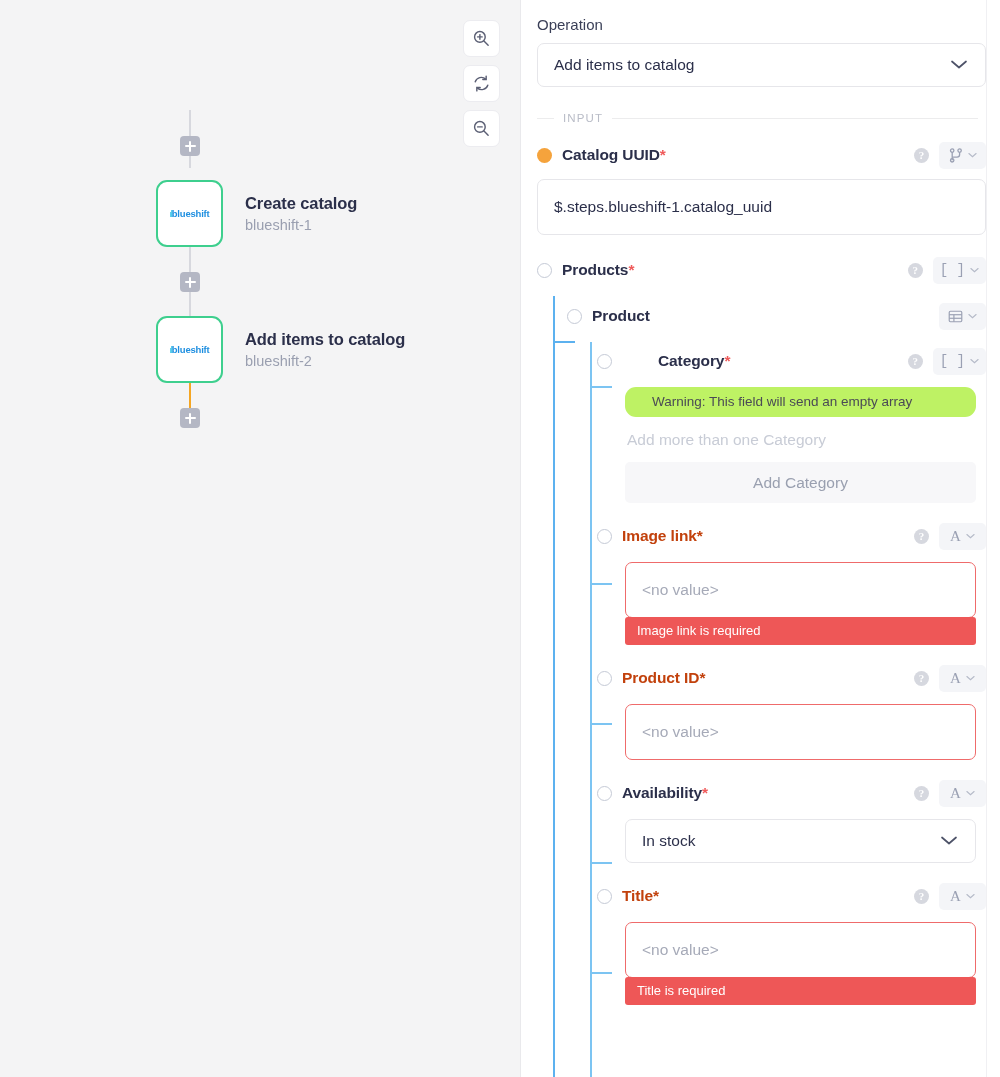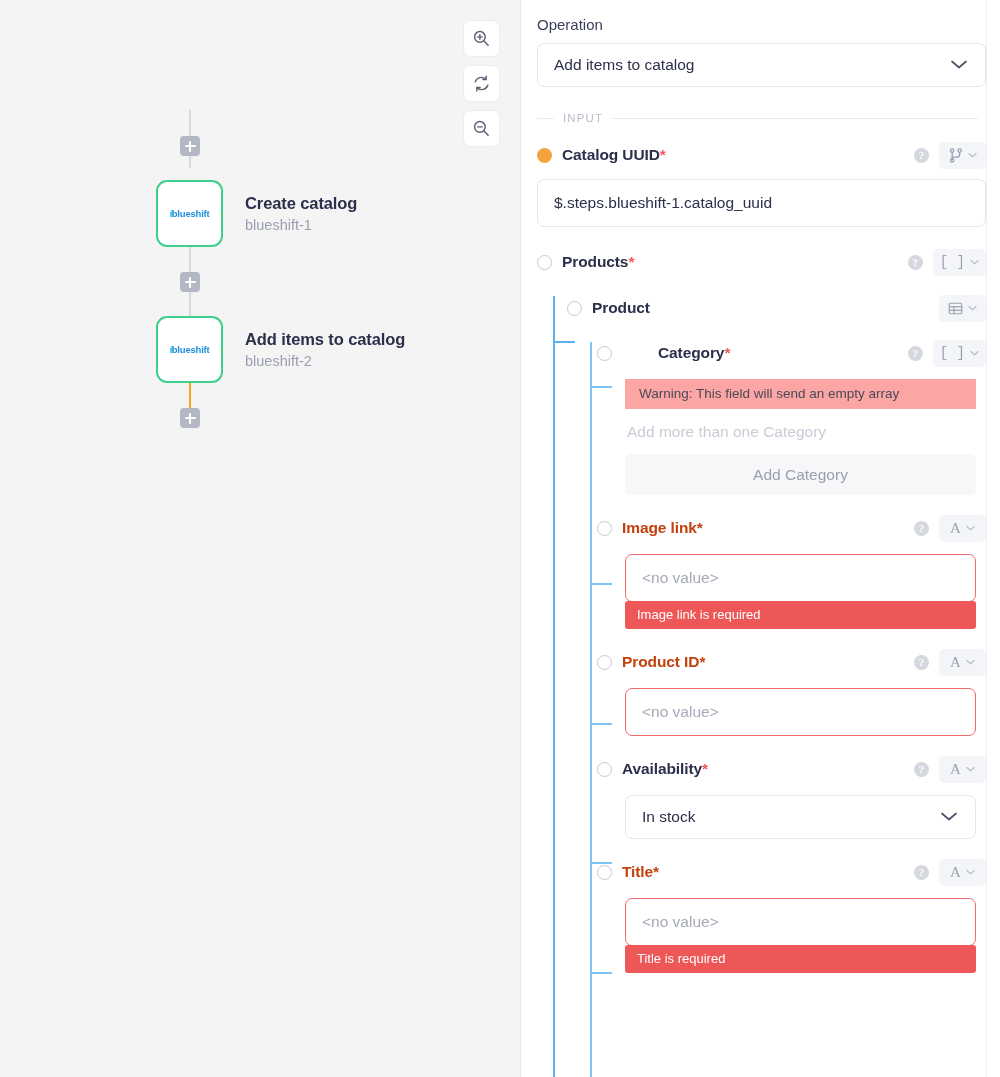--- a/index.html
+++ b/index.html
@@ -128,33 +128,34 @@
     display: flex; align-items: center; justify-content: center; gap: 5px;
     padding: 0 7px; cursor: pointer;
   }
   .type-pill .glyph {
     font-size: 14px; color: #9aa0b3; font-family: "Liberation Mono", monospace;
     line-height: 1;
   }
   .type-pill .glyph.serif { font-family: "Liberation Serif", serif; font-size: 15px; }
 
   .input-box {
-    height: 48px; border: 1px solid #e6e6ea; border-radius: 7px; background: #ffffff;
+    height: 56px; border: 1px solid #e6e6ea; border-radius: 7px; background: #ffffff;
     display: flex; align-items: center; padding: 0 16px;
     font-size: 15.5px; color: #2b2f4a; cursor: text;
   }
   .input-box.error { border-color: #ef6b6b; }
   .input-box .ph { color: #a6aab8; }
   .error-bar {
     background: #ee5757; color: #ffffff; font-size: 13px;
     padding: 6px 12px 7px 12px; border-radius: 3px; margin-top: -1px;
   }
   .warn-bar {
-    background: #fca5a5; color: #4a4a55; font-size: 13.5px;
-    padding: 7px 12px 8px 14px;
+    background: #bef264; color: #4a4a55; font-size: 13.5px;
+    padding: 7px 12px 8px 27px;
+    border-radius: 11px;
   }
   .hint-text { font-size: 15.5px; color: #c8ccd6; padding: 14px 2px 13px 2px; }
   .add-btn {
     height: 41px; background: #f7f7f9; border-radius: 5px;
     display: flex; align-items: center; justify-content: center;
     font-size: 15.5px; color: #9aa0b0; cursor: pointer; text-align: center;
   }
 
   
   .tree { position: absolute; background: #5cb1ef; }

